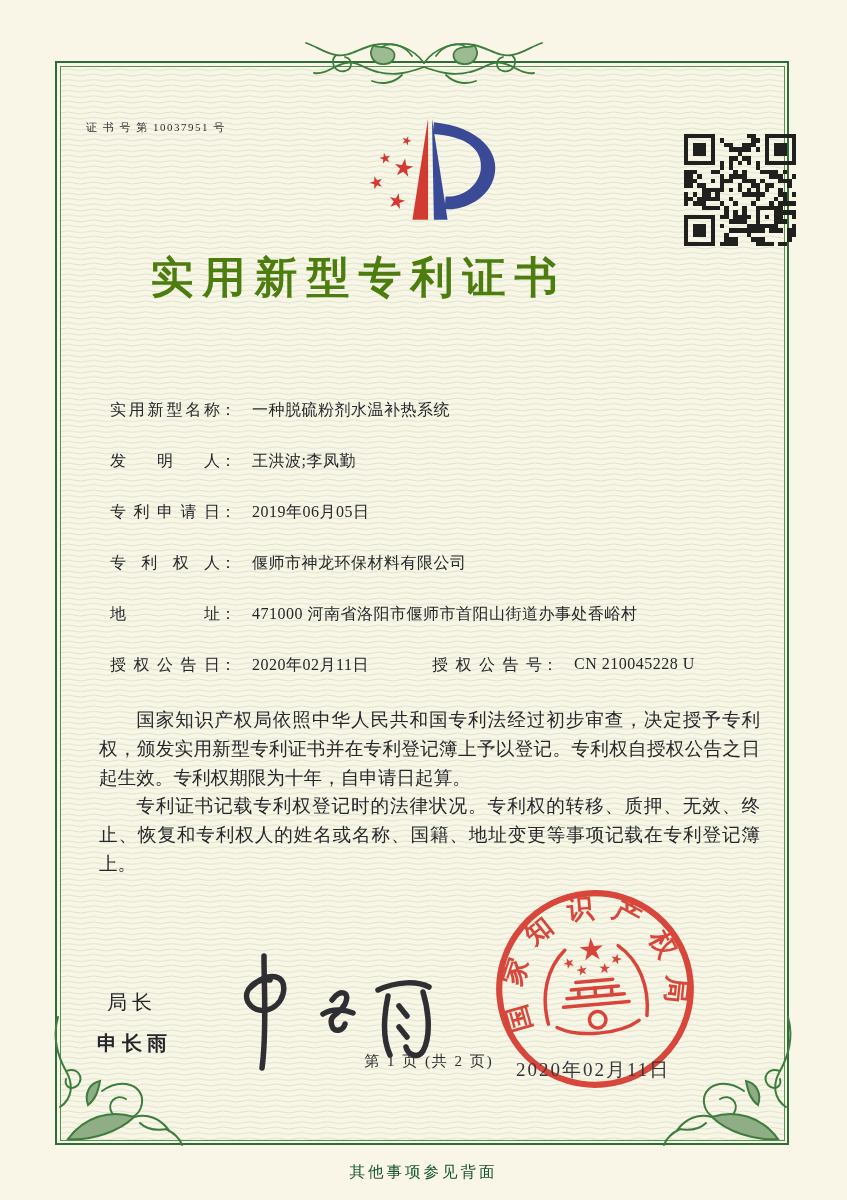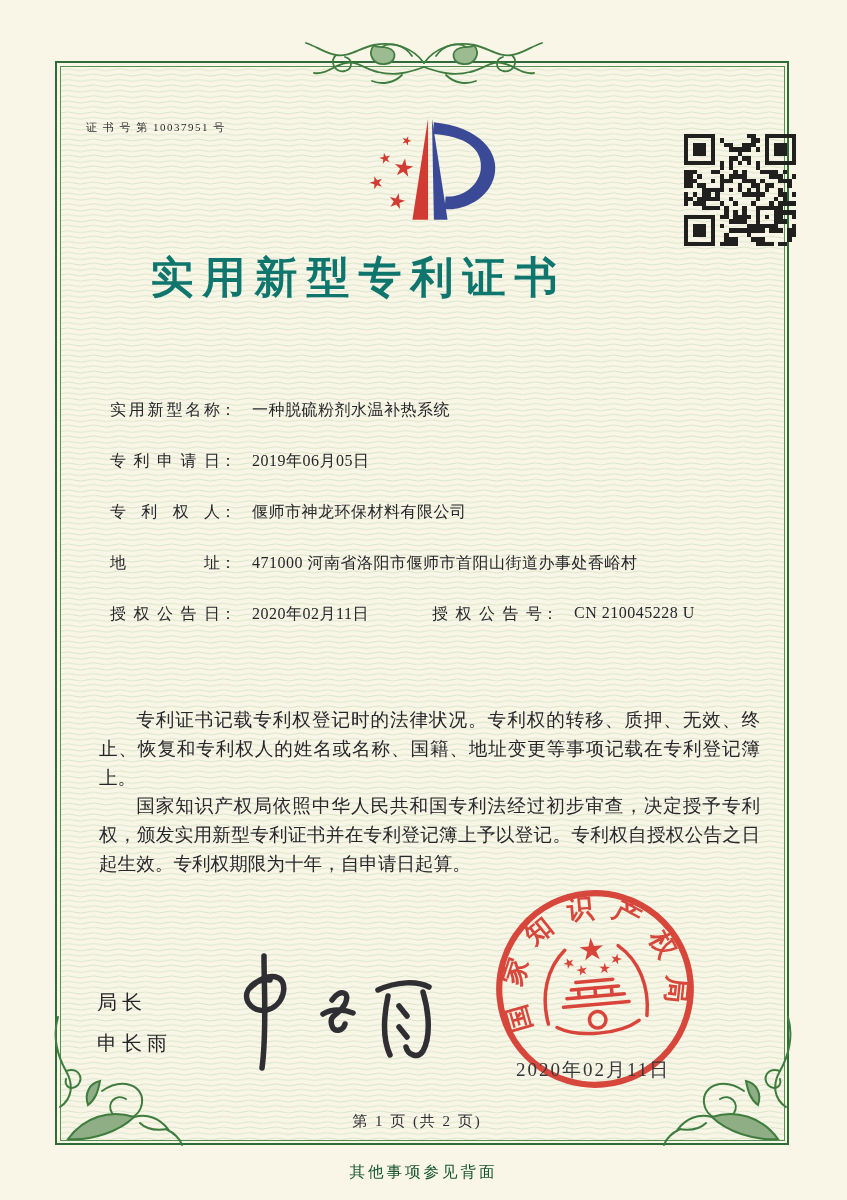--- a/index.html
+++ b/index.html
@@ -19,41 +19,41 @@
     border:1px solid #55904f;
   }
   .guilloche{position:absolute;left:0;top:0;width:100%;height:100%;}
   .ornament{position:absolute;pointer-events:none;}
   
   .cert-no{position:absolute;left:86px;top:120px;font-size:11px;letter-spacing:1.5px;color:#2c2c30;}
   .logo{position:absolute;left:352px;top:114px;width:156px;height:122px;}
   .qr{position:absolute;left:684px;top:134px;width:112px;height:112px;}
   .title{
     position:absolute;left:55px;top:249px;width:607px;text-align:center;
-    font-size:43px;font-weight:bold;letter-spacing:9px;color:#0f766e;
+    font-size:43px;font-weight:bold;letter-spacing:9px;color:#4d7c0f;
   }
   
   .fields{position:absolute;left:110px;top:364px;width:672px;font-size:16px;margin-top:36px;}
   .frow{position:relative;height:20px;margin-bottom:31px;white-space:nowrap;}
   .flabel{display:inline-block;width:110px;text-align:justify;text-align-last:justify;vertical-align:top;}
   .fcolon{display:inline-block;vertical-align:top;}
   .fvalue{display:inline-block;margin-left:12px;vertical-align:top;letter-spacing:0.5px;}
   .fgroup2{position:absolute;left:322px;top:0;}
   
   .body-text{position:absolute;left:99px;top:706px;width:661px;font-size:18.6px;line-height:28.8px;text-align:justify;color:#27272b;}
   .body-text p{margin:0;text-indent:2em;}
   
-  .director-title{position:absolute;left:97px;top:989px;font-size:20px;letter-spacing:5px;}
-  .director-name{position:absolute;left:97px;top:1030px;font-size:20px;letter-spacing:5px;}
+  .director-title{position:absolute;left:107px;top:989px;font-size:20px;letter-spacing:5px;}
+  .director-name{position:absolute;left:97px;top:1030px;font-size:20px;letter-spacing:5px;font-weight:bold;}
   .signature{position:absolute;left:212px;top:948px;width:232px;height:128px;}
   
   .seal{position:absolute;left:492px;top:886px;width:206px;height:206px;opacity:0.93;}
   .seal-date{position:absolute;left:516px;top:1057px;font-size:19px;letter-spacing:2px;color:#35353a;z-index:5;}
   
-  .page-indicator{position:absolute;left:55px;top:1112px;width:724px;text-align:center;font-size:15px;letter-spacing:2px;color:#2e2e32;}
+  .page-indicator{position:absolute;left:55px;top:1052px;width:724px;text-align:center;font-size:15px;letter-spacing:2px;color:#2e2e32;padding-left:12px;}
   .back-note{position:absolute;left:0;top:1162px;width:847px;text-align:center;font-size:15.5px;letter-spacing:3px;color:#14532d;}
 </style>
 </head>
 <body>
 
 <div class="page">
 
   <div class="frame">
     <div class="frame-inner">
       <svg class="guilloche" width="100%" height="100%">
@@ -440,20 +440,24 @@
   </div>
 
   <div class="title">实用新型专利证书</div>
 
   <div class="fields">
     <div class="frow">
       <span class="flabel">实用新型名称</span><span class="fcolon">：</span>
       <span class="fvalue">一种脱硫粉剂水温补热系统</span>
     </div>
     <div class="frow">
+      <span class="flabel">发明人</span><span class="fcolon">：</span>
+      <span class="fvalue">王洪波;李凤勤</span>
+    </div>
+    <div class="frow">
       <span class="flabel">专利申请日</span><span class="fcolon">：</span>
       <span class="fvalue">2019年06月05日</span>
     </div>
     <div class="frow">
       <span class="flabel">专利权人</span><span class="fcolon">：</span>
       <span class="fvalue">偃师市神龙环保材料有限公司</span>
     </div>
     <div class="frow">
       <span class="flabel">地址</span><span class="fcolon">：</span>
       <span class="fvalue">471000 河南省洛阳市偃师市首阳山街道办事处香峪村</span>
@@ -462,22 +466,22 @@
       <span class="flabel">授权公告日</span><span class="fcolon">：</span>
       <span class="fvalue">2020年02月11日</span>
       <span class="fgroup2">
         <span class="flabel">授权公告号</span><span class="fcolon">：</span>
         <span class="fvalue">CN 210045228 U</span>
       </span>
     </div>
   </div>
 
   <div class="body-text">
+    <p>国家知识产权局依照中华人民共和国专利法经过初步审查，决定授予专利权，颁发实用新型专利证书并在专利登记簿上予以登记。专利权自授权公告之日起生效。专利权期限为十年，自申请日起算。</p>
     <p>专利证书记载专利权登记时的法律状况。专利权的转移、质押、无效、终止、恢复和专利权人的姓名或名称、国籍、地址变更等事项记载在专利登记簿上。</p>
-    <p>国家知识产权局依照中华人民共和国专利法经过初步审查，决定授予专利权，颁发实用新型专利证书并在专利登记簿上予以登记。专利权自授权公告之日起生效。专利权期限为十年，自申请日起算。</p>
   </div>
 
   <div class="director-title">局长</div>
   <div class="director-name">申长雨</div>
 
   <svg class="signature" viewBox="0 0 232 128">
     <g fill="none" stroke="#2e2e33" stroke-width="5.5" stroke-linecap="round" stroke-linejoin="round">
       <path d="M38,40 C56,22 76,26 71,46 C66,64 44,68 36,54 C30,42 44,30 58,32"></path>
       <path d="M52,8 C52,42 55,84 50,120"></path>
       <path d="M120,52 C128,40 139,44 133,56 C127,68 116,66 120,78 C122,85 131,83 133,76"></path>

